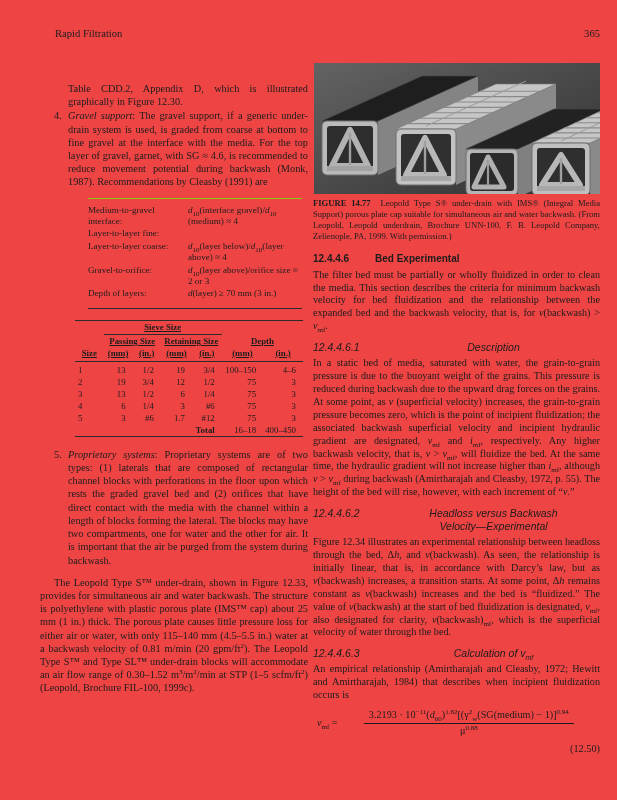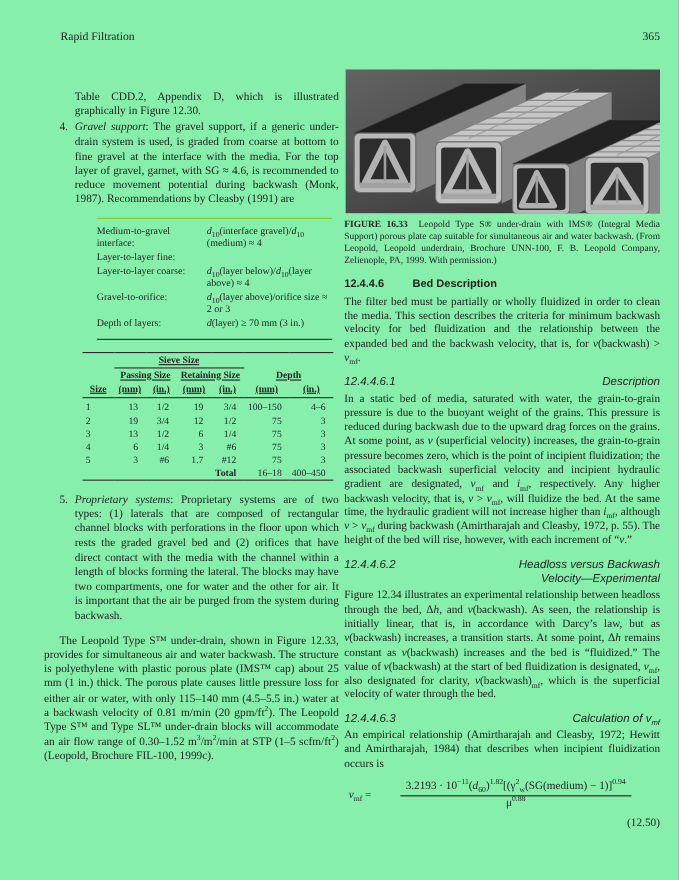--- a/index.html
+++ b/index.html
@@ -1,16 +1,16 @@
 <!DOCTYPE html>
 <html><head>
 <meta charset="utf-8">
 <style>
   html,body{margin:0;padding:0;background:#9a9a9a;}
-  .page{position:relative;width:617px;height:800px;background:#86efac;overflow:hidden;
+  .page{position:relative;width:617px;height:800px;background:#ef4444;overflow:hidden;
         font-family:"Liberation Serif","DejaVu Serif",serif;color:#1c1c1c;}
   
   .running-head{position:absolute;top:28px;left:55px;width:545px;display:flex;
         justify-content:space-between;font-size:10.6px;}
   
   .col-left{position:absolute;left:40px;top:82px;width:268px;font-size:10.3px;
         line-height:13.2px;text-align:justify;}
   .col-right{position:absolute;left:313px;top:63px;width:287px;font-size:10.2px;
         line-height:12.9px;text-align:justify;}
   p{margin:0;}
@@ -44,21 +44,21 @@
   
   .photo{display:block;margin:0 0 4px 1px;}
   .caption{font-size:8.6px;line-height:10.9px;margin-top:2px;}
   .caption b{font-weight:bold;}
   .sec{font-family:"Liberation Sans","DejaVu Sans",sans-serif;font-weight:bold;
         font-size:10px;margin:10px 0 4px 0;display:flex;line-height:13px;}
   .sec .sn{flex:none;width:62px;}
   .subsec{font-family:"Liberation Sans","DejaVu Sans",sans-serif;font-style:italic;
         font-size:10.5px;margin:8px 0 3px 0;display:flex;line-height:13px;}
   .subsec .sn{flex:none;width:74px;font-style:italic;}
-  .subsec .st{flex:1;text-align:right;}
+  .subsec .st{flex:1;text-align:center;}
   
   .equation{display:flex;align-items:center;margin-top:7px;font-size:10.2px;text-align:left;}
   .eq-lhs{flex:none;margin-left:4px;}
   .frac{flex:none;margin:0 auto;display:inline-block;text-align:center;}
   .fnum{display:block;padding:0 5px 1px 5px;border-bottom:1px solid #1c1c1c;}
   .fden{display:block;padding-top:1px;}
   .eq-number{text-align:right;margin-top:5px;font-size:10.3px;}
 </style>
 </head>
 <body>
@@ -262,26 +262,26 @@
         <line x1="247" y1="78" x2="337" y2="36" stroke="#9a9a9a" stroke-width="1"></line>
         <rect x="218" y="80" width="58" height="52" rx="5" fill="#c0c0c0" stroke="#6e6e6e"></rect>
         <rect x="223" y="85" width="48" height="42" rx="3" fill="#2f2f2f"></rect>
         <path d="M247,92 L228,122 L266,122 Z" fill="none" stroke="#b8b8b8" stroke-width="6" stroke-linejoin="round"></path>
         <line x1="247" y1="95" x2="247" y2="121" stroke="#a0a0a0" stroke-width="2.4"></line>
         <rect x="223" y="123" width="48" height="5" fill="#a6a6a6"></rect>
       </g>
     </svg>
 
     <p class="caption">
-      <b>FIGURE 16.33</b>&nbsp;&nbsp;<span>Leopold Type S® under-drain with IMS® (Integral Media Support) porous plate cap suitable for simultaneous air and water backwash. (From Leopold, Leopold underdrain, Brochure UNN-100, F. B. Leopold Company, Zelienople, PA, 1999. With permission.)</span>
+      <b>FIGURE 14.77</b>&nbsp;&nbsp;<span>Leopold Type S® under-drain with IMS® (Integral Media Support) porous plate cap suitable for simultaneous air and water backwash. (From Leopold, Leopold underdrain, Brochure UNN-100, F. B. Leopold Company, Zelienople, PA, 1999. With permission.)</span>
     </p>
 
     <div class="sec">
       <span class="sn">12.4.4.6</span>
-      <span class="st">Bed Description</span>
+      <span class="st">Bed Experimental</span>
     </div>
     <p>The filter bed must be partially or wholly fluidized in order to clean the media. This section describes the criteria for minimum backwash velocity for bed fluidization and the relationship between the expanded bed and the backwash velocity, that is, for <i>v</i>(backwash) &gt; <i>v</i><sub>mf</sub>.</p>
 
     <div class="subsec">
       <span class="sn">12.4.4.6.1</span>
       <span class="st">Description</span>
     </div>
     <p>In a static bed of media, saturated with water, the grain-to-grain pressure is due to the buoyant weight of the grains. This pressure is reduced during backwash due to the upward drag forces on the grains. At some point, as <i>v</i> (superficial velocity) increases, the grain-to-grain pressure becomes zero, which is the point of incipient fluidization; the associated backwash superficial velocity and incipient hydraulic gradient are designated, <i>v</i><sub>mf</sub> and <i>i</i><sub>mf</sub>, respectively. Any higher backwash velocity, that is, <i>v</i> &gt; <i>v</i><sub>mf</sub>, will fluidize the bed. At the same time, the hydraulic gradient will not increase higher than <i>i</i><sub>mf</sub>, although <i>v</i> &gt; <i>v</i><sub>mf</sub> during backwash (Amirtharajah and Cleasby, 1972, p. 55). The height of the bed will rise, however, with each increment of “<i>v</i>.”</p>
 
     <div class="subsec">

